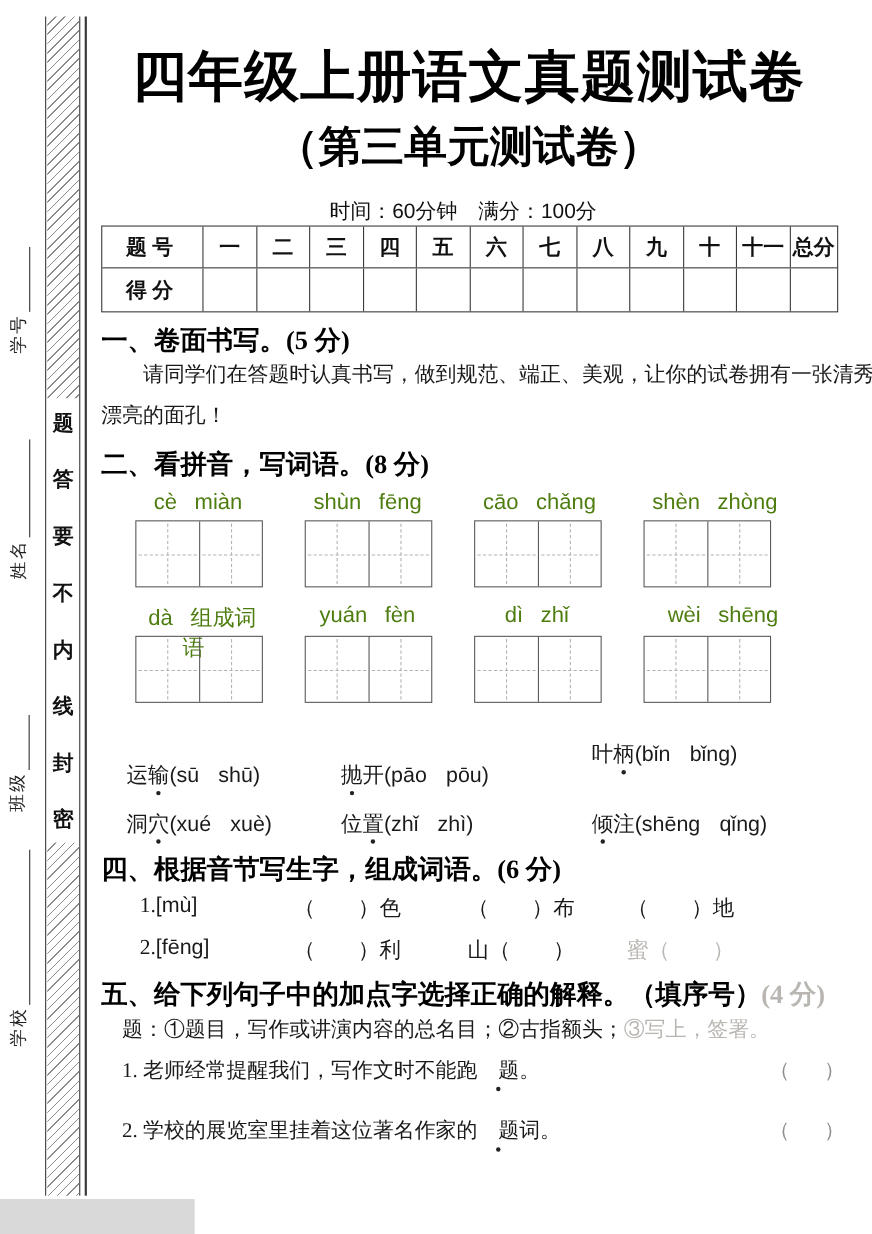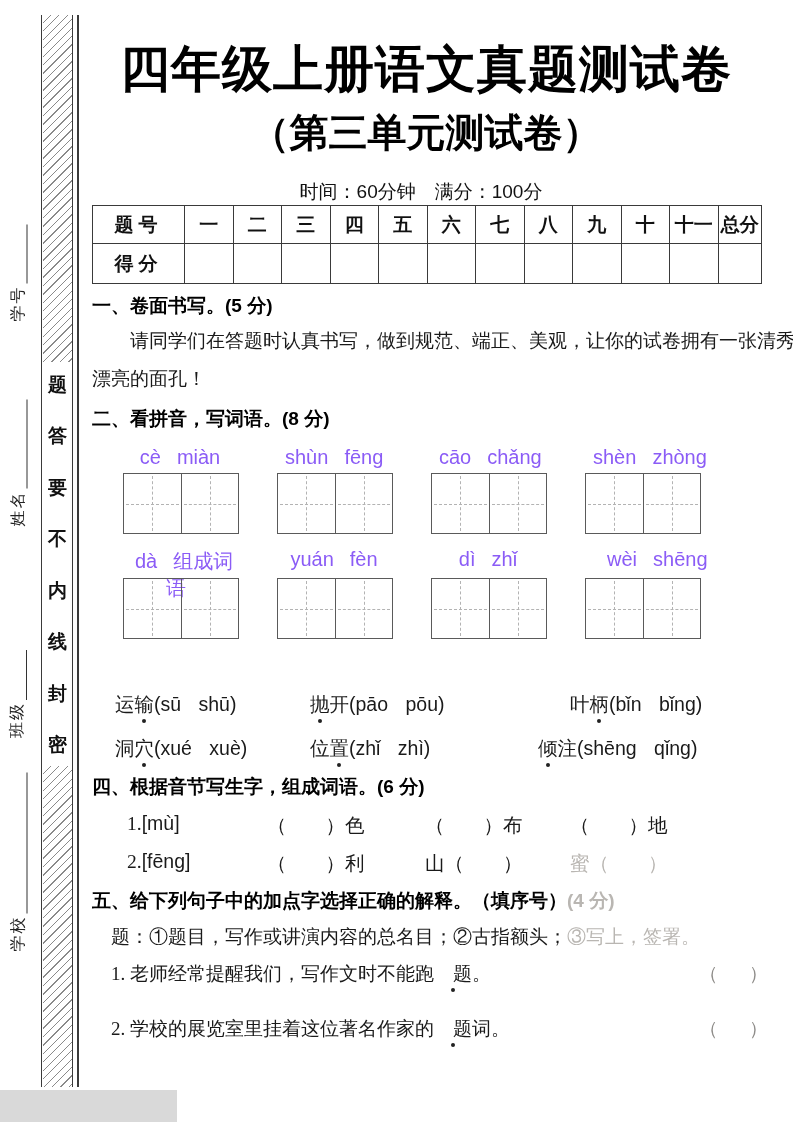--- a/index.html
+++ b/index.html
@@ -37,29 +37,29 @@
   .st-row.r2{height:39px;}
   .st-cell{border-right:1px solid #3a3a3a;display:flex;align-items:center;justify-content:center;
            font-size:19px;font-weight:600;color:#111;}
   .st-cell:last-child{border-right:none;}
   .st-c0{width:91px;letter-spacing:5px;}
   .st-cn{width:47.5px;}
   .st-cz{flex:1;}
 
   
   .abs{position:absolute;left:92px;width:700px;}
-  .heading{font-family:Liberation Sans, sans-serif;font-weight:700;
-           font-size:19px;color:#000;white-space:nowrap;}
+  .heading{font-family:Liberation Serif, serif;font-weight:700;
+           font-size:24px;color:#000;white-space:nowrap;}
   .body-text{font-size:19px;line-height:26px;white-space:nowrap;color:#1a1a1a;}
   .indent{text-indent:2em;}
   .sans{font-family:"Liberation Sans","DejaVu Sans",sans-serif;}
 
   
   .py{position:absolute;width:114px;text-align:center;
-      font-family:"Liberation Sans","DejaVu Sans",sans-serif;font-size:20px;color:#8b5cf6;}
+      font-family:"Liberation Sans","DejaVu Sans",sans-serif;font-size:20px;color:#4d7c0f;}
   .py b{font-weight:400;padding:0 8px;}
 
   
   .tian-pair{position:absolute;width:114px;height:59px;border:1.6px solid #5a5a5a;display:flex;}
   .tian-cell{flex:1;position:relative;}
   .tian-cell + .tian-cell{border-left:1.4px solid #5a5a5a;}
   .tian-cell::before{content:"";position:absolute;left:50%;top:2px;bottom:2px;border-left:1px dashed #b3b3b3;}
   .tian-cell::after{content:"";position:absolute;top:50%;left:2px;right:2px;border-top:1px dashed #b3b3b3;}
 
   
@@ -200,21 +200,21 @@
       <div class="tian-cell"></div>
     </div>
 
 
   <div class="item" style="left:115px;top:691px;">
     <span>运</span><span class="dt">输</span><span></span><span class="opts">(sū shū)</span>
   </div>
   <div class="item" style="left:310px;top:691px;">
     <span></span><span class="dt">抛</span><span>开</span><span class="opts">(pāo pōu)</span>
   </div>
-  <div class="item" style="left:538px;top:691px;margin-left:32px;">
+  <div class="item" style="left:538px;top:672px;">
     <span>叶</span><span class="dt">柄</span><span></span><span class="opts">(bǐn bǐng)</span>
   </div>
   <div class="item" style="left:115px;top:735px;">
     <span>洞</span><span class="dt">穴</span><span></span><span class="opts">(xué xuè)</span>
   </div>
   <div class="item" style="left:310px;top:735px;">
     <span>位</span><span class="dt">置</span><span></span><span class="opts">(zhǐ zhì)</span>
   </div>
   <div class="item" style="left:538px;top:735px;">
     <span></span><span class="dt">倾</span><span>注</span><span class="opts">(shēng qǐng)</span>

